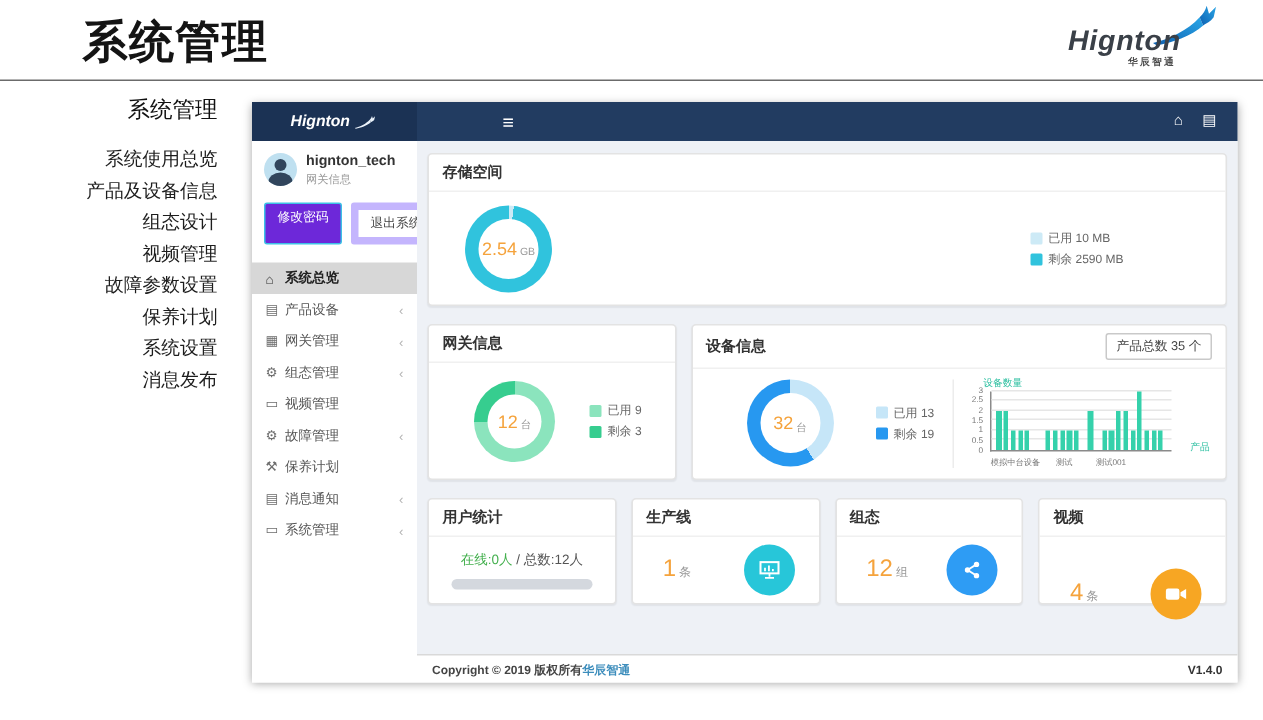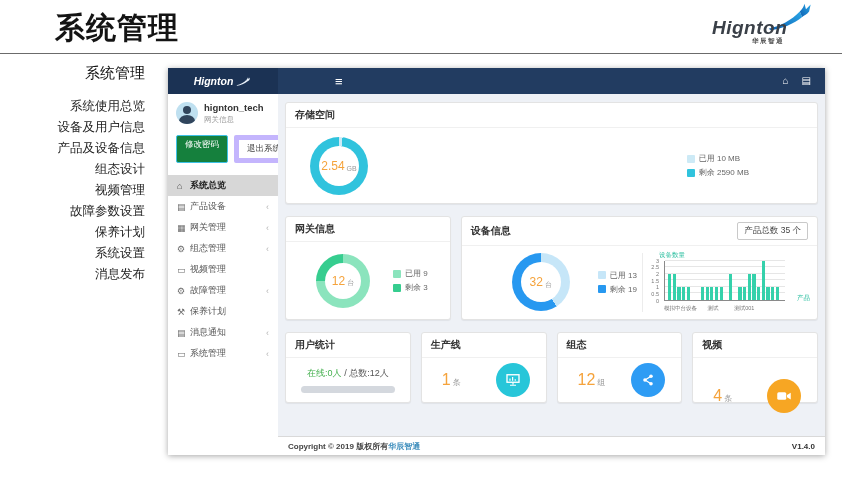--- a/index.html
+++ b/index.html
@@ -34,21 +34,21 @@
   
   .sidebar { width:110px; background:#fff; flex:none; display:flex; flex-direction:column; }
   .user-panel { display:flex; align-items:flex-start; gap:6px; padding:8px 8px 4px 8px; }
   .avatar { width:22px; height:22px; border-radius:50%; background:#bfe0f0; position:relative; overflow:hidden; flex:none; cursor:pointer; }
   .avatar .head { position:absolute; left:7px; top:4px; width:8px; height:8px; border-radius:50%; background:#31455c; }
   .avatar .bust { position:absolute; left:3px; top:13px; width:16px; height:12px; border-radius:50% 50% 0 0; background:#31455c; }
   .user-meta .uname { font-size:9.5px; font-weight:bold; color:#333; }
   .user-meta .urole { font-size:7.5px; color:#9a9a9a; margin-top:2px; }
   .user-btns { display:flex; gap:6px; padding:6px 8px 8px 8px; }
   .btn { font-size:8.5px; padding:3px 8px; border-radius:2px; cursor:pointer; white-space:nowrap; }
-  .btn-pwd { background:#15803d; color:#fff; border:1px solid #3dc1e6; }
+  .btn-pwd { background:#6d28d9; color:#fff; border:1px solid #3dc1e6; }
   .btn-exit { background:#fff; color:#444; border:5px solid #c4b5fd; }
 
   .side-menu { margin-top:4px; }
   .side-item { display:flex; align-items:center; height:21px; padding:0 9px; font-size:9px; color:#555; cursor:pointer; }
   .side-item .mi { width:13px; font-size:9px; color:#6d6d6d; flex:none; }
   .side-item .chev { margin-left:auto; color:#b5b5b5; font-size:9px; }
   .side-item.active { background:#d7d7d7; color:#222; font-weight:bold; }
   .side-item.active .mi { color:#333; }
 
   
@@ -128,21 +128,20 @@
     </svg>
     <div class="brand-name">Hignton</div>
     <div class="brand-sub">华辰智通</div>
   </div>
 
   <div class="top-rule"></div>
 
   <div class="outer-nav">
     <div class="outer-heading">系统管理</div>
     <div class="outer-item">系统使用总览</div>
-    <div class="outer-item">设备及用户信息</div>
     <div class="outer-item">产品及设备信息</div>
     <div class="outer-item">组态设计</div>
     <div class="outer-item">视频管理</div>
     <div class="outer-item">故障参数设置</div>
     <div class="outer-item">保养计划</div>
     <div class="outer-item">系统设置</div>
     <div class="outer-item">消息发布</div>
   </div>
 
   <div class="dash">
@@ -279,21 +278,21 @@
                       <span>剩余 3</span>
                     </div>
                 </div>
               </div>
             </div>
             <div class="card" style="flex:358;">
               <div class="card-h">
                 <span>设备信息</span>
                 <span class="badge-btn">产品总数 35 个</span>
               </div>
-              <div class="card-b" style="padding:0 6px; justify-content:flex-start;margin-left:14px;">
+              <div class="card-b" style="padding:0 6px; justify-content:flex-start;">
                 <div class="dev-left">
                   <div class="donut d58" style="margin-left: 30px; background: conic-gradient(rgb(198, 230, 248) 0deg, rgb(198, 230, 248) 41%, rgb(39, 152, 240) 41%, rgb(39, 152, 240) 100%);">
                     <div class="hole">
                       <span class="d-val">32</span>
                       <span class="d-unit">台</span>
                     </div>
                   </div>
                   <div class="legend" style="margin-left:28px;">
                     <div class="lrow">
                         <span class="swatch" style="background: rgb(198, 230, 248);"></span>

